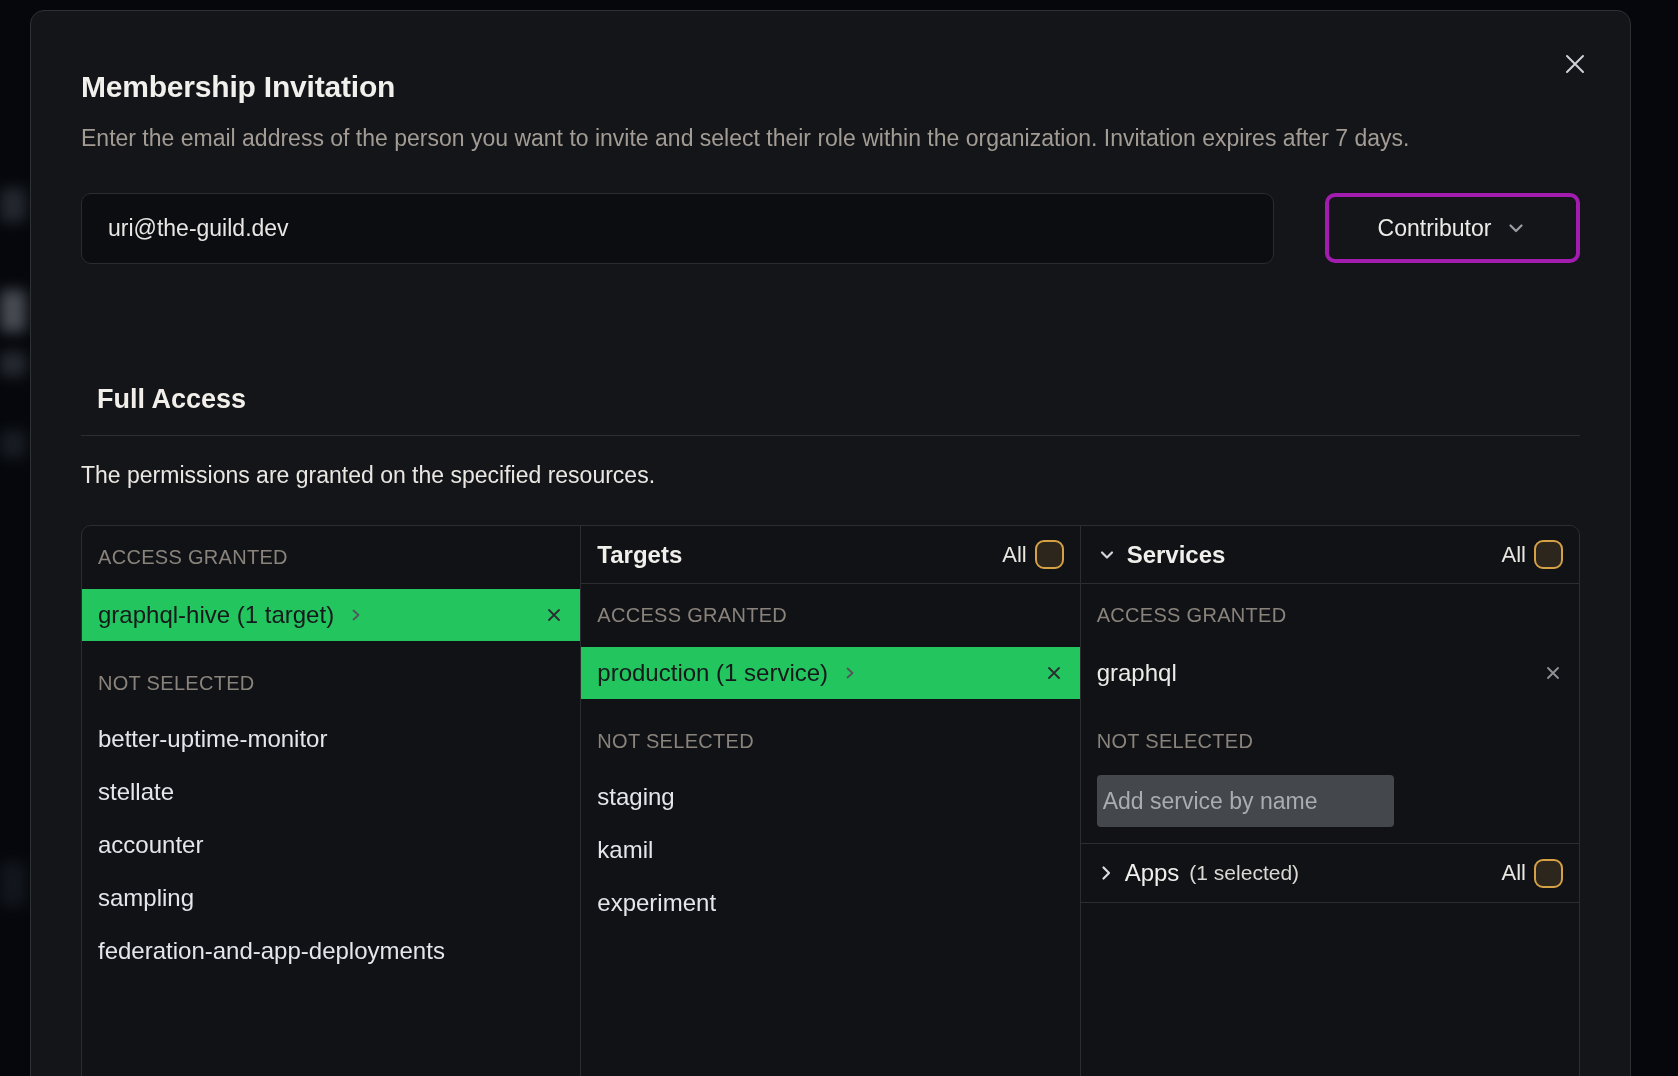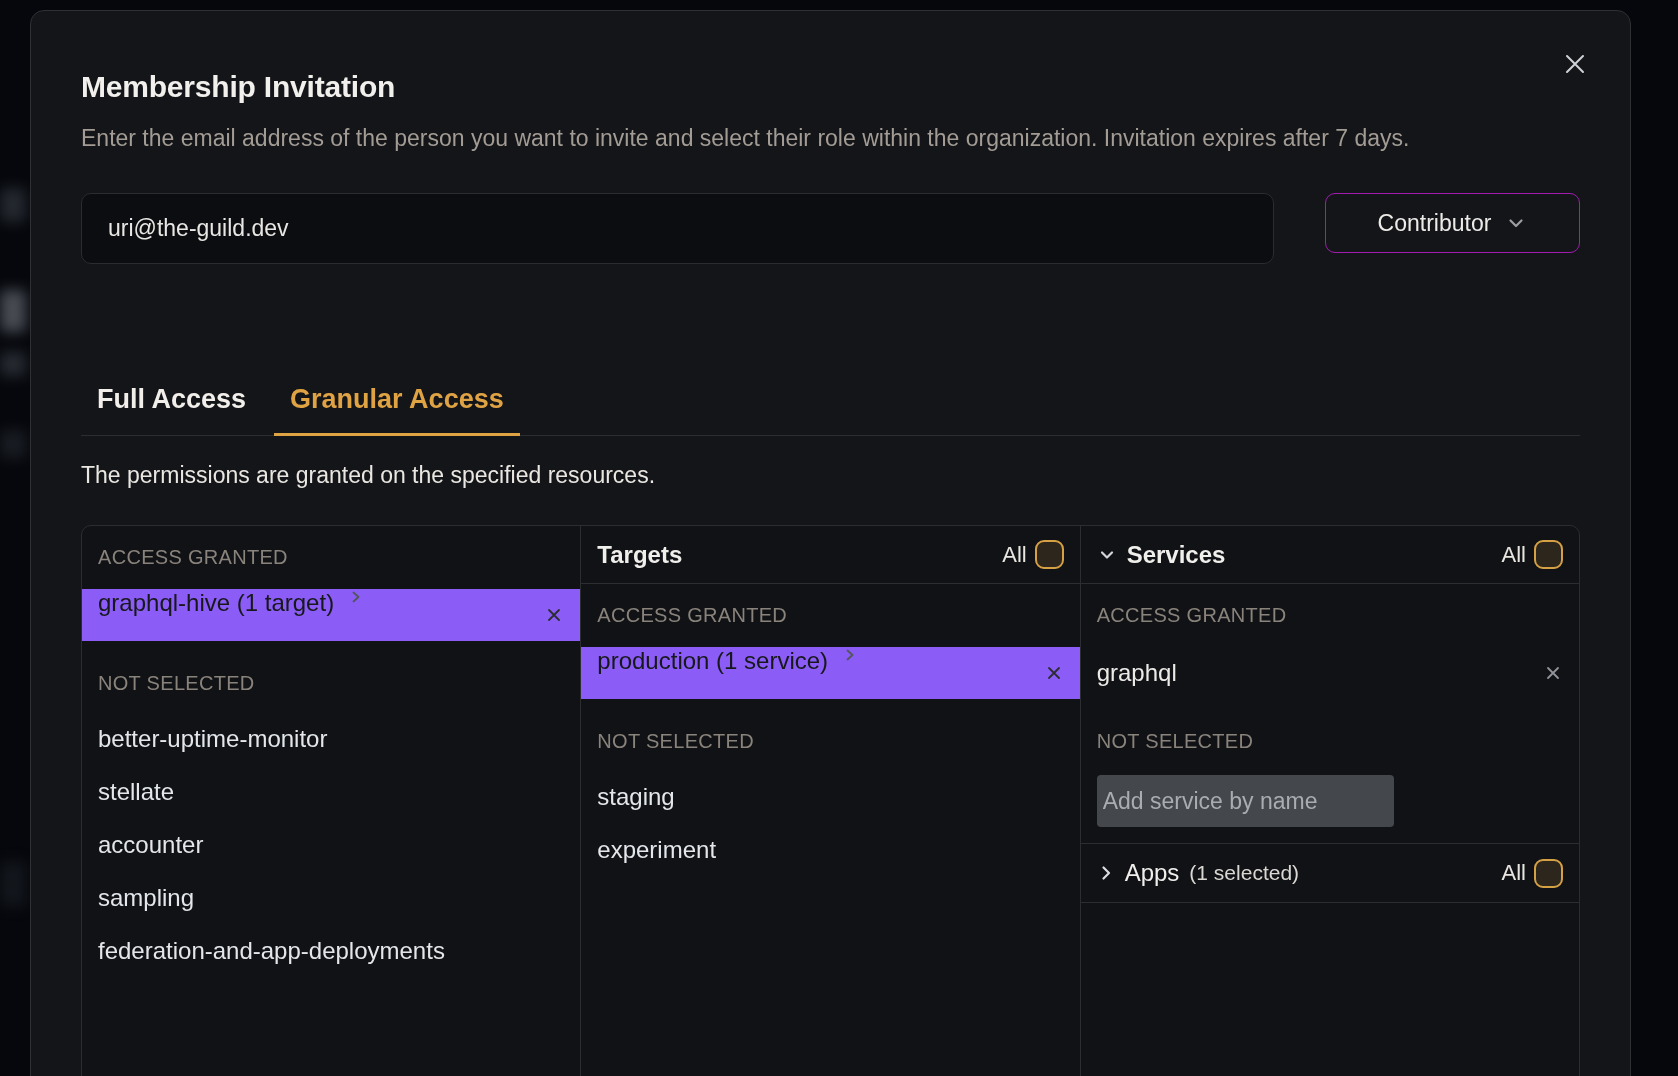--- a/index.html
+++ b/index.html
@@ -53,23 +53,23 @@
   .email-input {
     flex:1 1 auto; height:71px;
     background:#0b0d10;
     border:1px solid #2a2c30; border-radius:10px;
     padding:0 26px;
     font-size:23px; color:#e9e7e4;
     font-family:"Liberation Sans", sans-serif;
     outline:none;
   }
   .role-select {
-    flex:0 0 255px; height:60px;
+    flex:0 0 255px; height:70px;
     background:transparent;
-    border:1px solid #a21caf; border-radius:10px;
+    border:4px solid #a21caf; border-radius:10px;
     color:#edebe8; font-size:23px; font-weight:400;
     font-family:"Liberation Sans", sans-serif;
     display:flex; align-items:center; justify-content:center; gap:14px;
     cursor:pointer;
   }
 
   .tabs { margin-top:114px; border-bottom:1px solid #2b2d31; display:flex; gap:12px; }
   .tab {
     padding:6px 16px 18px;
     font-size:27px; font-weight:700; color:#f2efeb;
@@ -109,23 +109,23 @@
   }
 
   .group-label {
     margin:20px 16px 0;
     font-size:20px; color:#8a837b; letter-spacing:.3px;
   }
   .group-label.second { margin-top:31px; }
 
   .sel-row {
     margin-top:20px; height:52px; flex:0 0 52px;
-    background:#8b5cf6;
-    display:flex; 
-    padding:0 16px;
+    background:#22c55e;
+    display:flex; align-items:center;
+    padding:16px 16px;
     font-size:24px; color:#16181b;
     cursor:pointer;
   }
   .row-chevron { display:flex; margin-left:14px; }
   .row-x {
     margin-left:auto;
     background:none; border:none; padding:0;
     display:flex; align-items:center; justify-content:center;
     cursor:pointer;
   }
@@ -200,21 +200,20 @@
       <span style="display:flex;">
         <svg width="22" height="22" viewBox="0 0 22 22">
             <path d="M5.5 8.5 L11 14 L16.5 8.5" stroke="#9b9ea3" stroke-width="2.2" stroke-linecap="round" stroke-linejoin="round" fill="none"></path>
           </svg>
       </span>
     </button>
   </div>
 
   <div class="tabs">
     <div class="tab">Full Access</div>
-    <div class="tab active">Granular Access</div>
   </div>
 
   <p class="perm-note">The permissions are granted on the specified resources.</p>
 
   <div class="grid">
 
     <div class="col bordered">
       <div class="group-label">ACCESS GRANTED</div>
       <div class="sel-row">
         <span>graphql-hive (1 target)</span>
@@ -258,20 +257,21 @@
         <button class="row-x">
           <span style="display:flex;">
             <svg width="20" height="20" viewBox="0 0 20 20">
                 <path d="M5 5 L15 15 M15 5 L5 15" stroke="#2b2d31" stroke-width="1.8" stroke-linecap="round" fill="none"></path>
               </svg>
           </span>
         </button>
       </div>
       <div class="group-label second">NOT SELECTED</div>
       <div class="item first">staging</div>
+      <div class="item">kamil</div>
       <div class="item">experiment</div>
     </div>
 
     <div class="col">
       <div class="col-header">
         <span class="hdr-chevron">
           <svg width="20" height="20" viewBox="0 0 20 20">
               <path d="M5 7.5 L10 12.5 L15 7.5" stroke="#d2d5da" stroke-width="2.2" stroke-linecap="round" stroke-linejoin="round" fill="none"></path>
             </svg>
         </span>

